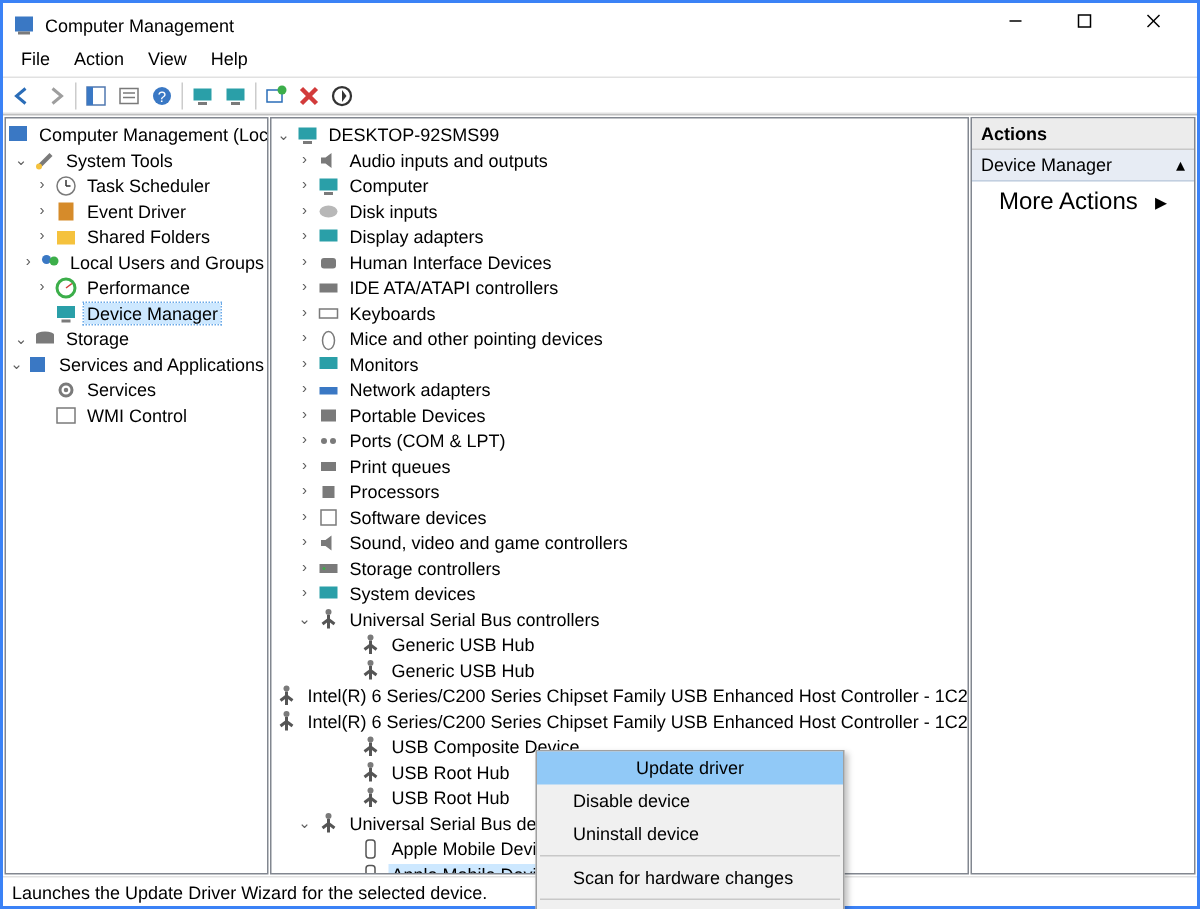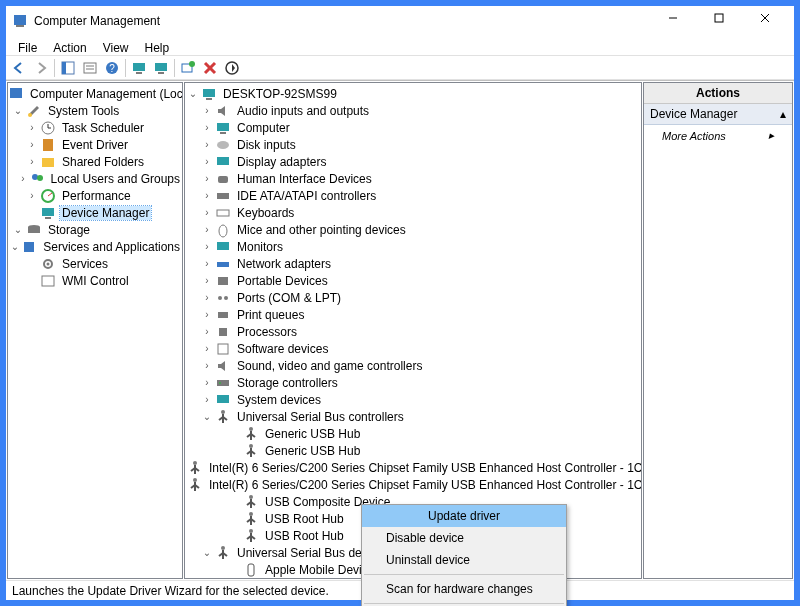--- a/index.html
+++ b/index.html
@@ -1,36 +1,36 @@
 <!DOCTYPE html>
 <html><head>
 <meta charset="utf-8">
 <style>
   * { box-sizing: border-box; margin: 0; padding: 0; }
   body { font-family: "Segoe UI", Tahoma, sans-serif; font-size: 12px; background: #fff; color: #000; }
-  .window { width: 800px; height: 606px; border: 6px solid #3b82f6; display: flex; flex-direction: column; background: #fff; position: relative; }
+  .window { width: 800px; height: 606px; border: 2px solid #3b82f6; display: flex; flex-direction: column; background: #fff; position: relative; }
   .titlebar { height: 30px; display: flex; align-items: center; padding-left: 6px; background: #fff; }
   .titlebar svg { width: 16px; height: 16px; margin-right: 6px; }
   .titlebar .title { flex: 1; font-size: 12px; }
   .winbtns { display: flex; }
   .winbtn { width: 46px; height: 30px; display: flex; align-items: center; justify-content: center; }
-  .menubar { height: 20px; display: flex; align-items: flex-end; padding: 0 4px; border-bottom: 1px solid #e1e1e1; }
+  .menubar { height: 20px; display: flex; align-items: flex-start; padding: 0 4px; border-bottom: 1px solid #e1e1e1; }
   .menuitem { padding: 0 8px; font-size: 12px; }
   .toolbar { height: 24px; display: flex; align-items: center; padding: 0 2px; gap: 0; border-bottom: 1px solid #e1e1e1; }
   .tbbtn { width: 22px; height: 22px; display: flex; align-items: center; justify-content: center; }
   .tbbtn svg { width: 16px; height: 16px; }
   .tbsep { width: 1px; height: 18px; background: #ccc; margin: 0 2px; }
   .client { flex: 1; display: flex; min-height: 0; border-top: 1px solid #bfbfbf; }
   .pane-left { width: 176px; border: 1px solid #828790; margin: 1px; background: #fff; overflow: hidden; }
   .pane-mid  { flex: 1; border: 1px solid #828790; margin: 1px 0; background: #fff; overflow: hidden; position: relative; }
   .pane-right{ width: 150px; border: 1px solid #828790; margin: 1px; background: #fff; display: flex; flex-direction: column; }
-  .pr-head { background: #ececec; padding: 3px 6px; font-weight: 600; border-bottom: 1px solid #c8c8c8; font-size: 12px; text-align: center; }
+  .pr-head { background: #ececec; padding: 3px 6px; font-weight: 600; border-bottom: 1px solid #c8c8c8; font-size: 12px; }
   .pr-sub  { background: #e7ecf4; padding: 3px 6px; border-bottom: 1px solid #c2cfe0; display: flex; align-items: center; font-size: 12px; }
   .pr-sub .spacer { flex:1; }
-  .pr-item { padding: 4px 18px; font-size: 11px; display:flex; align-items:center;font-style:italic; }
+  .pr-item { padding: 4px 18px; font-size: 16px; display:flex; align-items:center; }
   .pr-item .spacer { flex:1; }
   .statusbar { height: 20px; border-top: 1px solid #e1e1e1; padding: 2px 6px; font-size: 12px; display: flex; align-items: center; }
   
   .tree { font-size: 12px; padding: 2px 0; }
   .row { display: flex; align-items: center; height: 17px; white-space: nowrap; }
   .tw { width: 12px; height: 12px; display: inline-flex; align-items: center; justify-content: center; margin-right: 2px; color: #5e5e5e; font-size: 10px; }
   .ic { width: 16px; height: 16px; display: inline-flex; align-items: center; justify-content: center; margin-right: 4px; }
   .ic svg { width: 16px; height: 16px; }
   .row.sel .lbl { background: #cde8ff; outline: 1px dotted #6aa9e8; }
   .row.blue .lbl { background: #cde8ff; }

